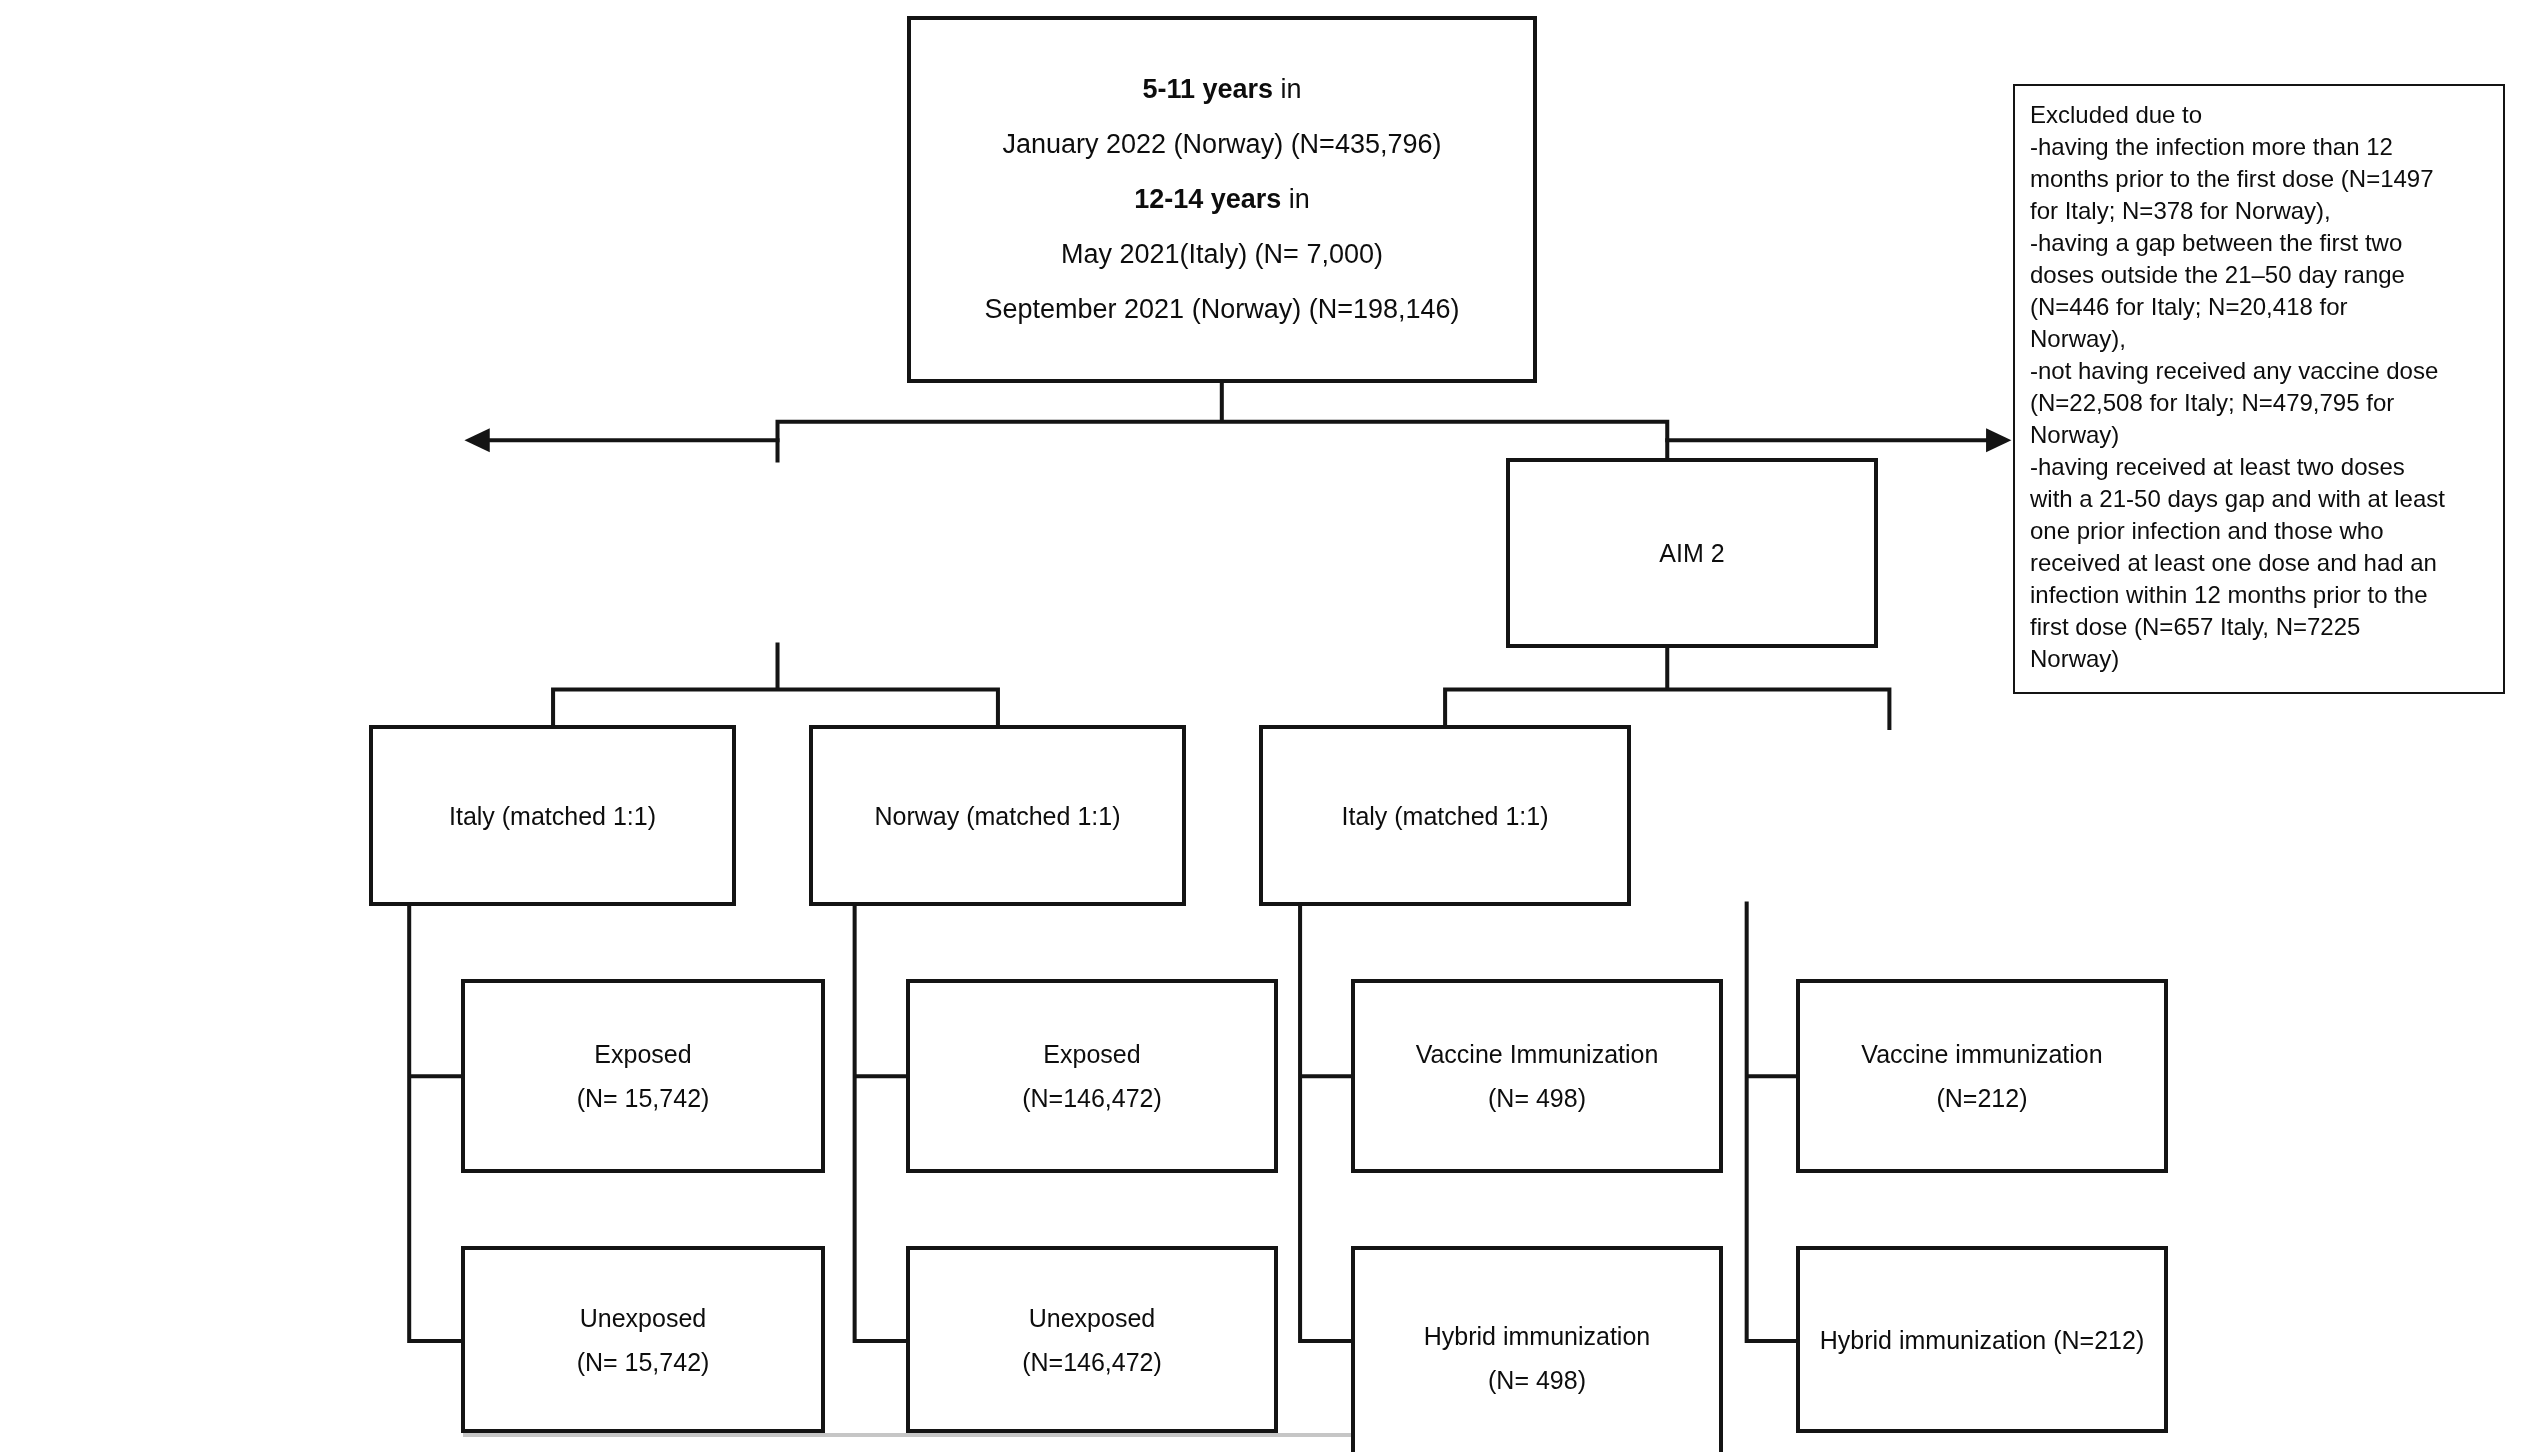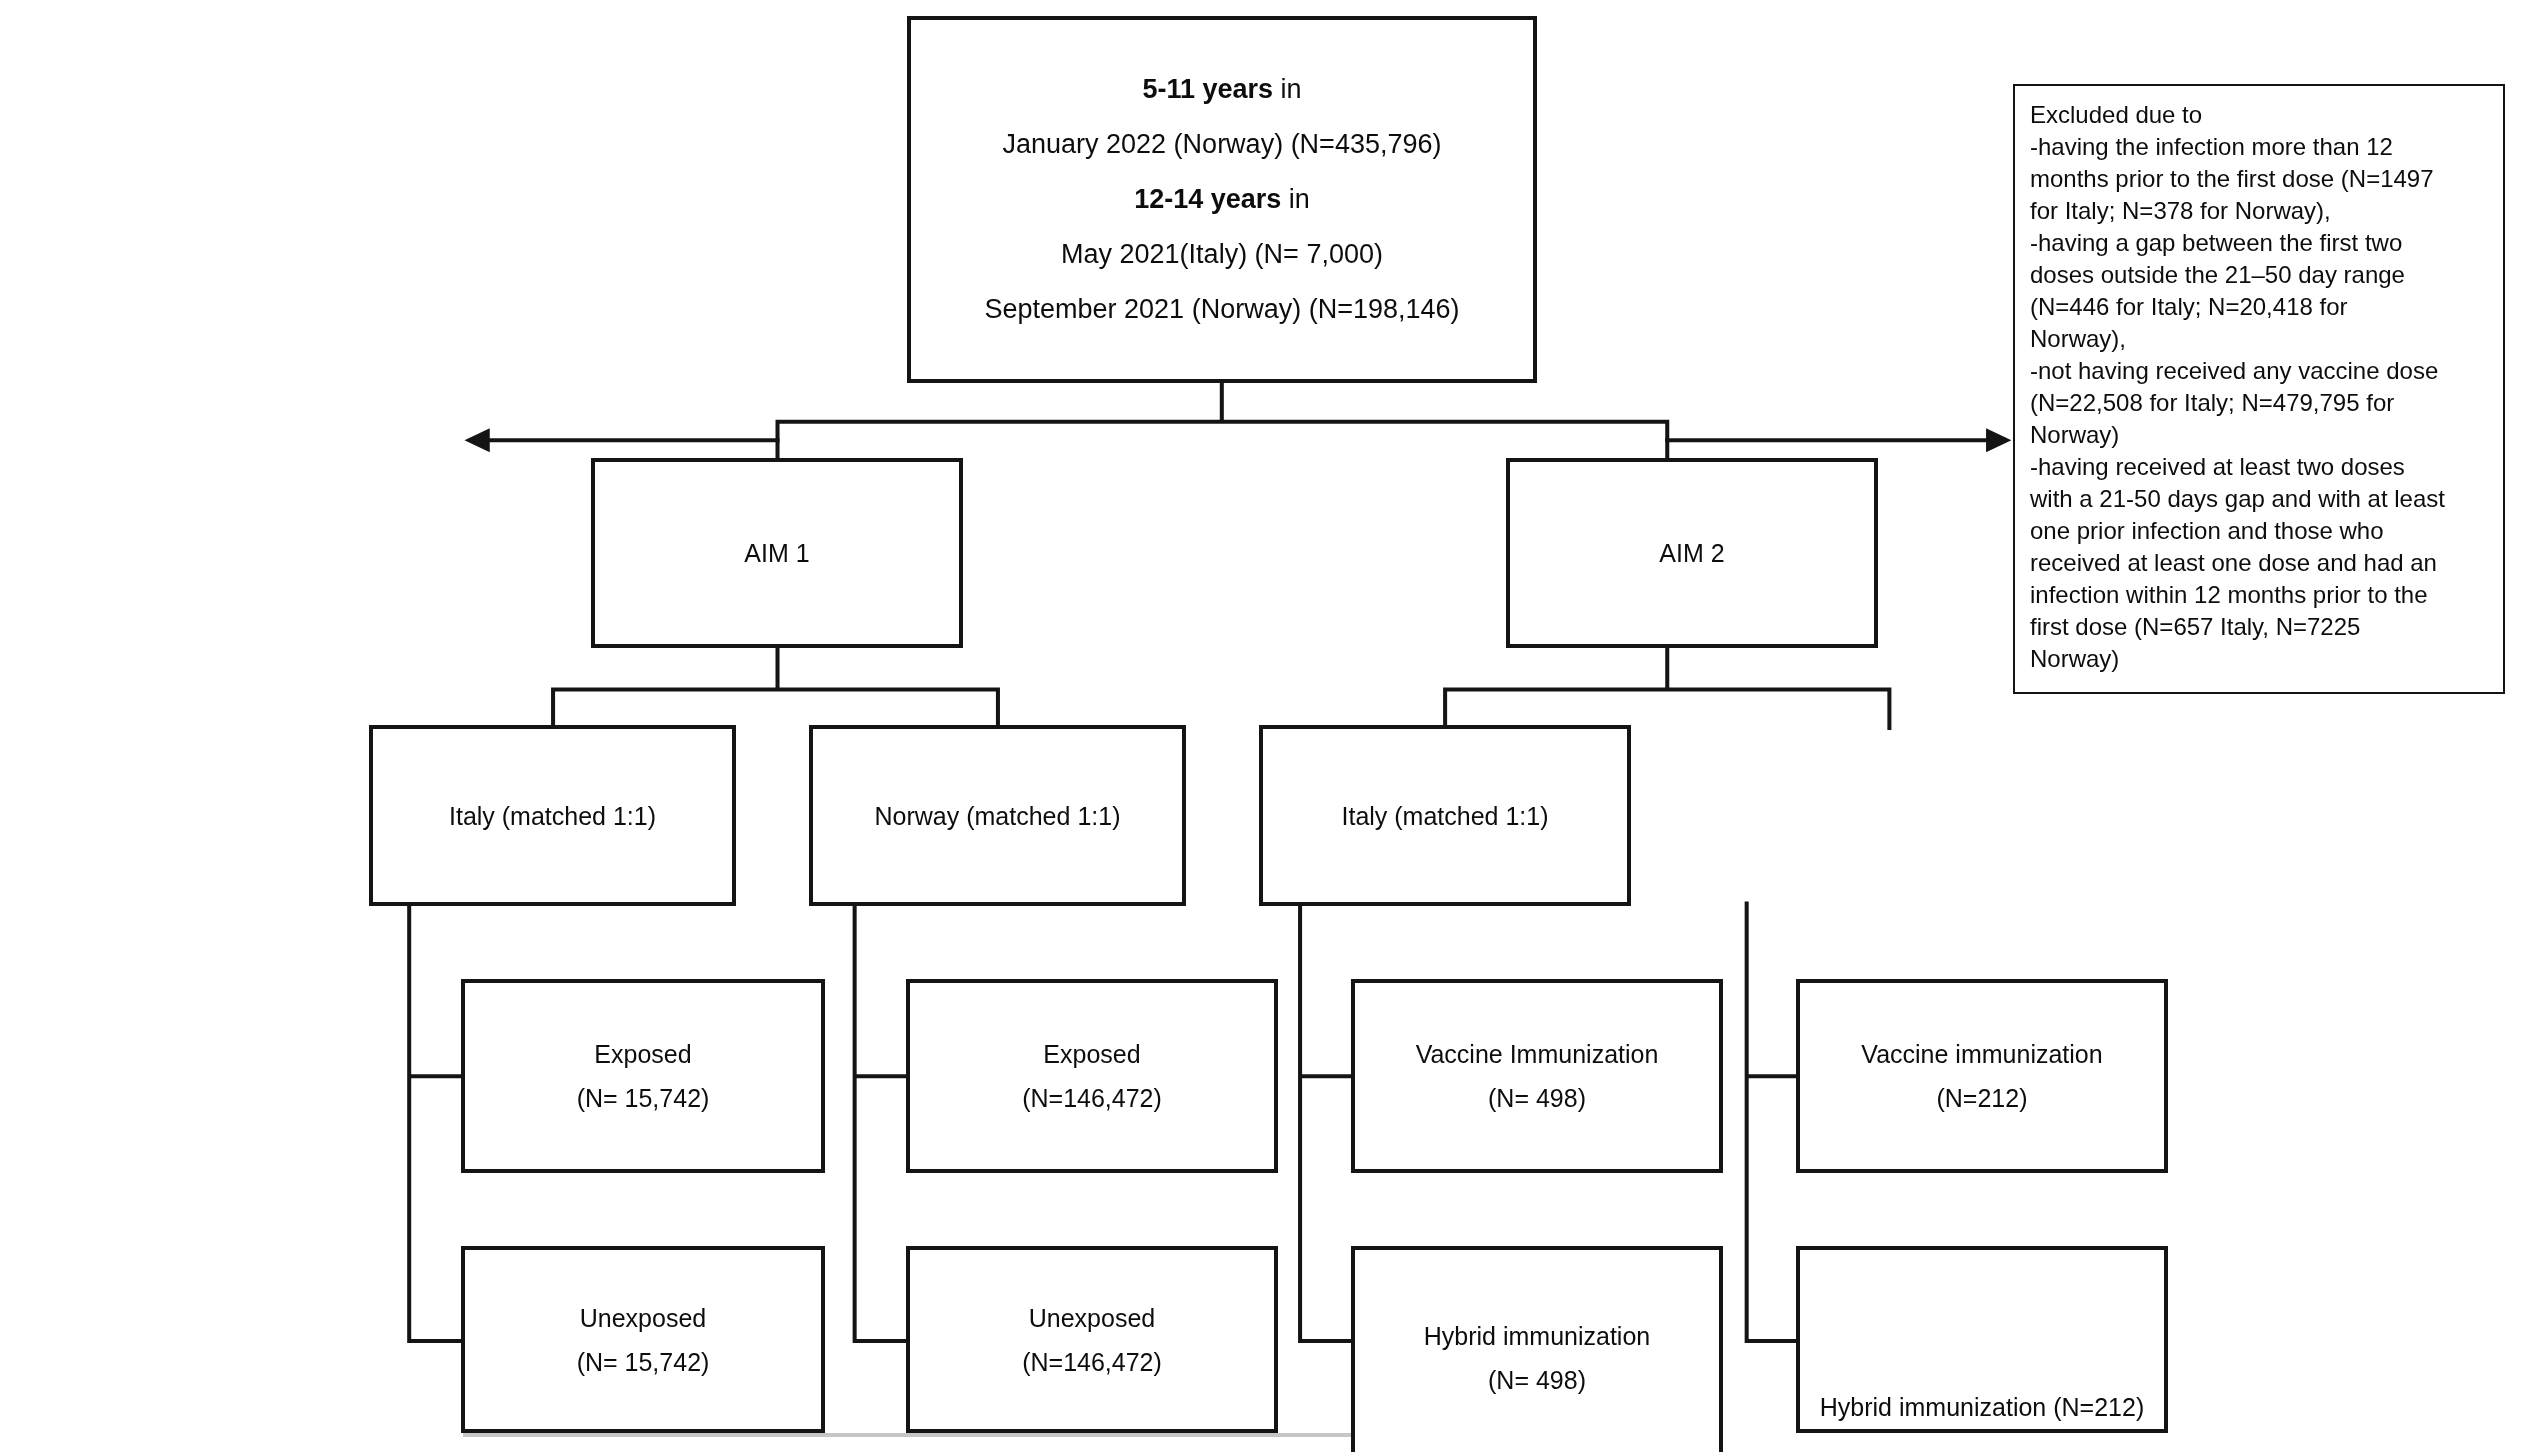--- a/index.html
+++ b/index.html
@@ -57,21 +57,21 @@
   .r2d{left:1704px;top:725px;width:371px;height:181px;}
   
   .r3a{left:461px;top:979px;width:364px;height:194px;}
   .r3b{left:906px;top:979px;width:372px;height:194px;}
   .r3c{left:1351px;top:979px;width:372px;height:194px;}
   .r3d{left:1796px;top:979px;width:372px;height:194px;}
   
   .r4a{left:461px;top:1246px;width:364px;height:187px;}
   .r4b{left:906px;top:1246px;width:372px;height:187px;}
   .r4c{left:1351px;top:1246px;width:372px;height:223px;}
-  .r4d{left:1796px;top:1246px;width:372px;height:187px;align-items:flex-end;}
+  .r4d{left:1796px;top:1246px;width:372px;height:187px;}
 </style>
 </head>
 <body>
 
 <div class="canvas">
 
   <svg class="wires" viewBox="0 0 4408 2523" xmlns="http://www.w3.org/2000/svg">
     <g stroke="#141414" stroke-width="7" fill="none" stroke-linecap="square">
 
       <path d="M2122 662 V733 M1350 733 H2896 M1350 733 V800 M2896 733 V800"></path>
@@ -117,23 +117,20 @@
 Norway)
 -having received at least two doses
 with a 21-50 days gap and with at least
 one prior infection and those who
 received at least one dose and had an
 infection within 12 months prior to the
 first dose (N=657 Italy, N=7225
 Norway)</div>
   </div>
 
-  <div class="nbox b-aim1">
-    <div class="box-label">AIM 1</div>
-  </div>
   <div class="nbox b-aim2">
     <div class="box-label">AIM 2</div>
   </div>
 
   <div class="nbox r2a">
     <div class="box-label">Italy (matched 1:1)</div>
   </div>
   <div class="nbox r2b">
     <div class="box-label">Norway (matched 1:1)</div>
   </div>

